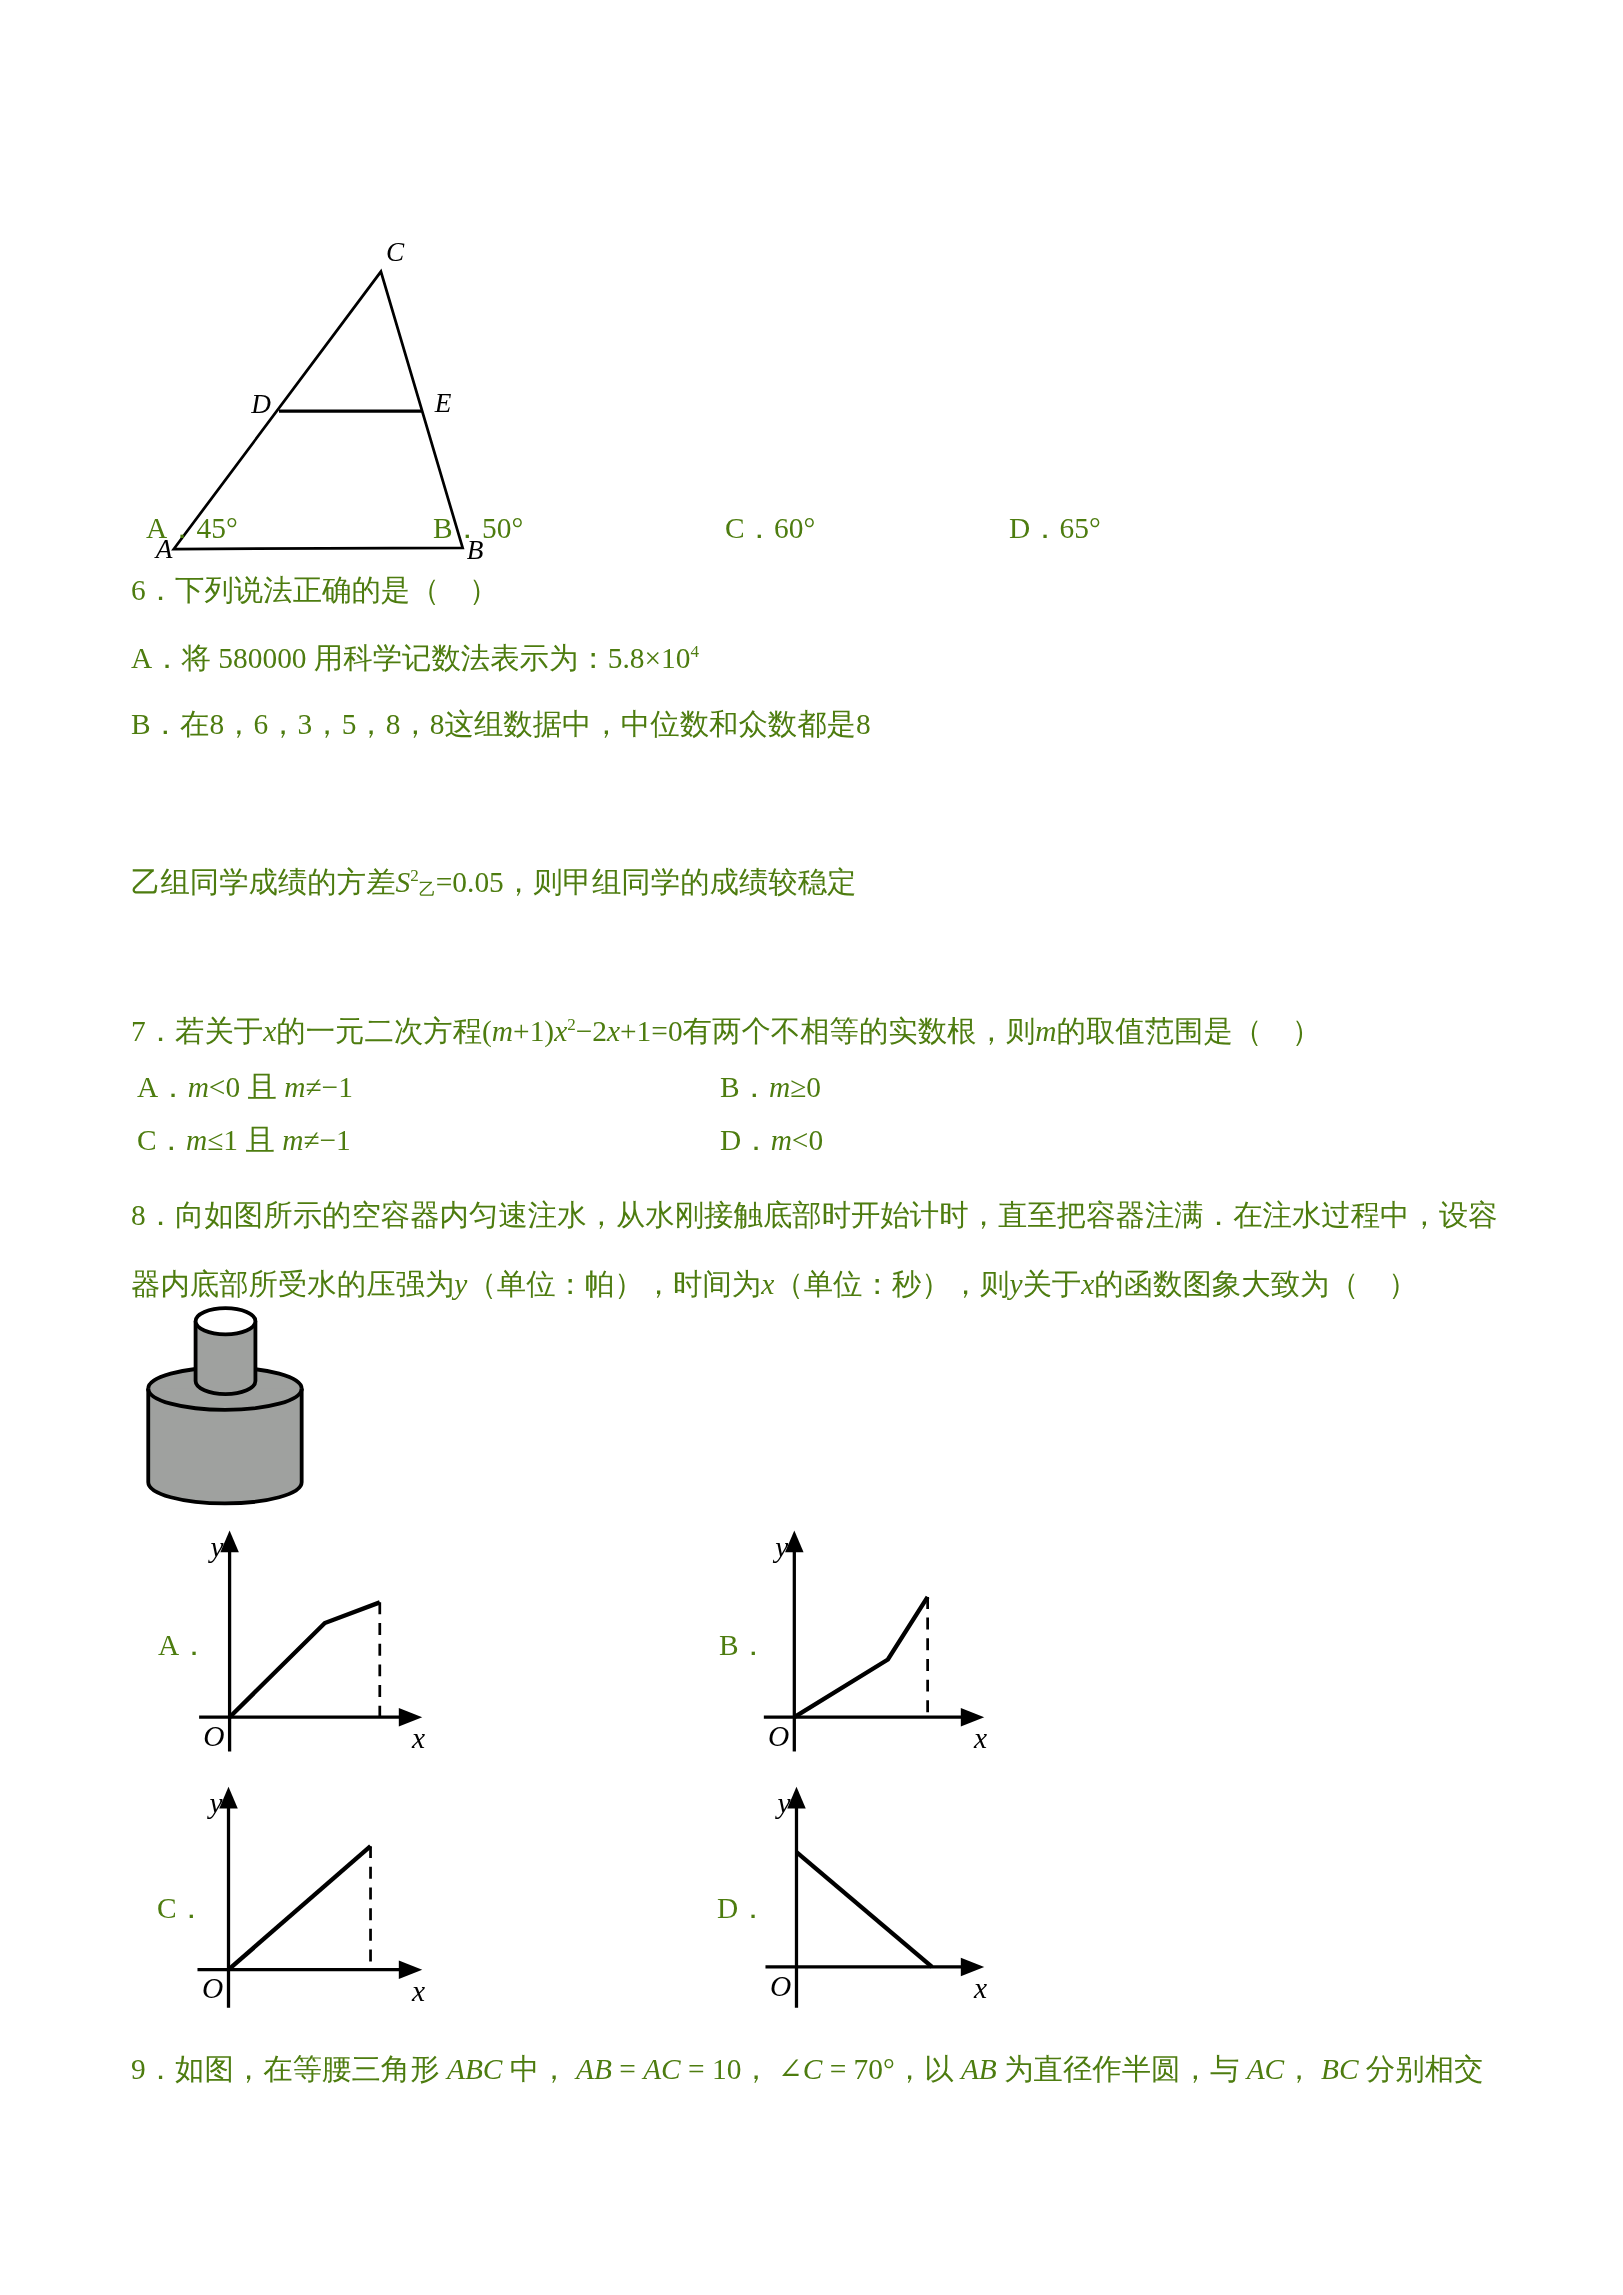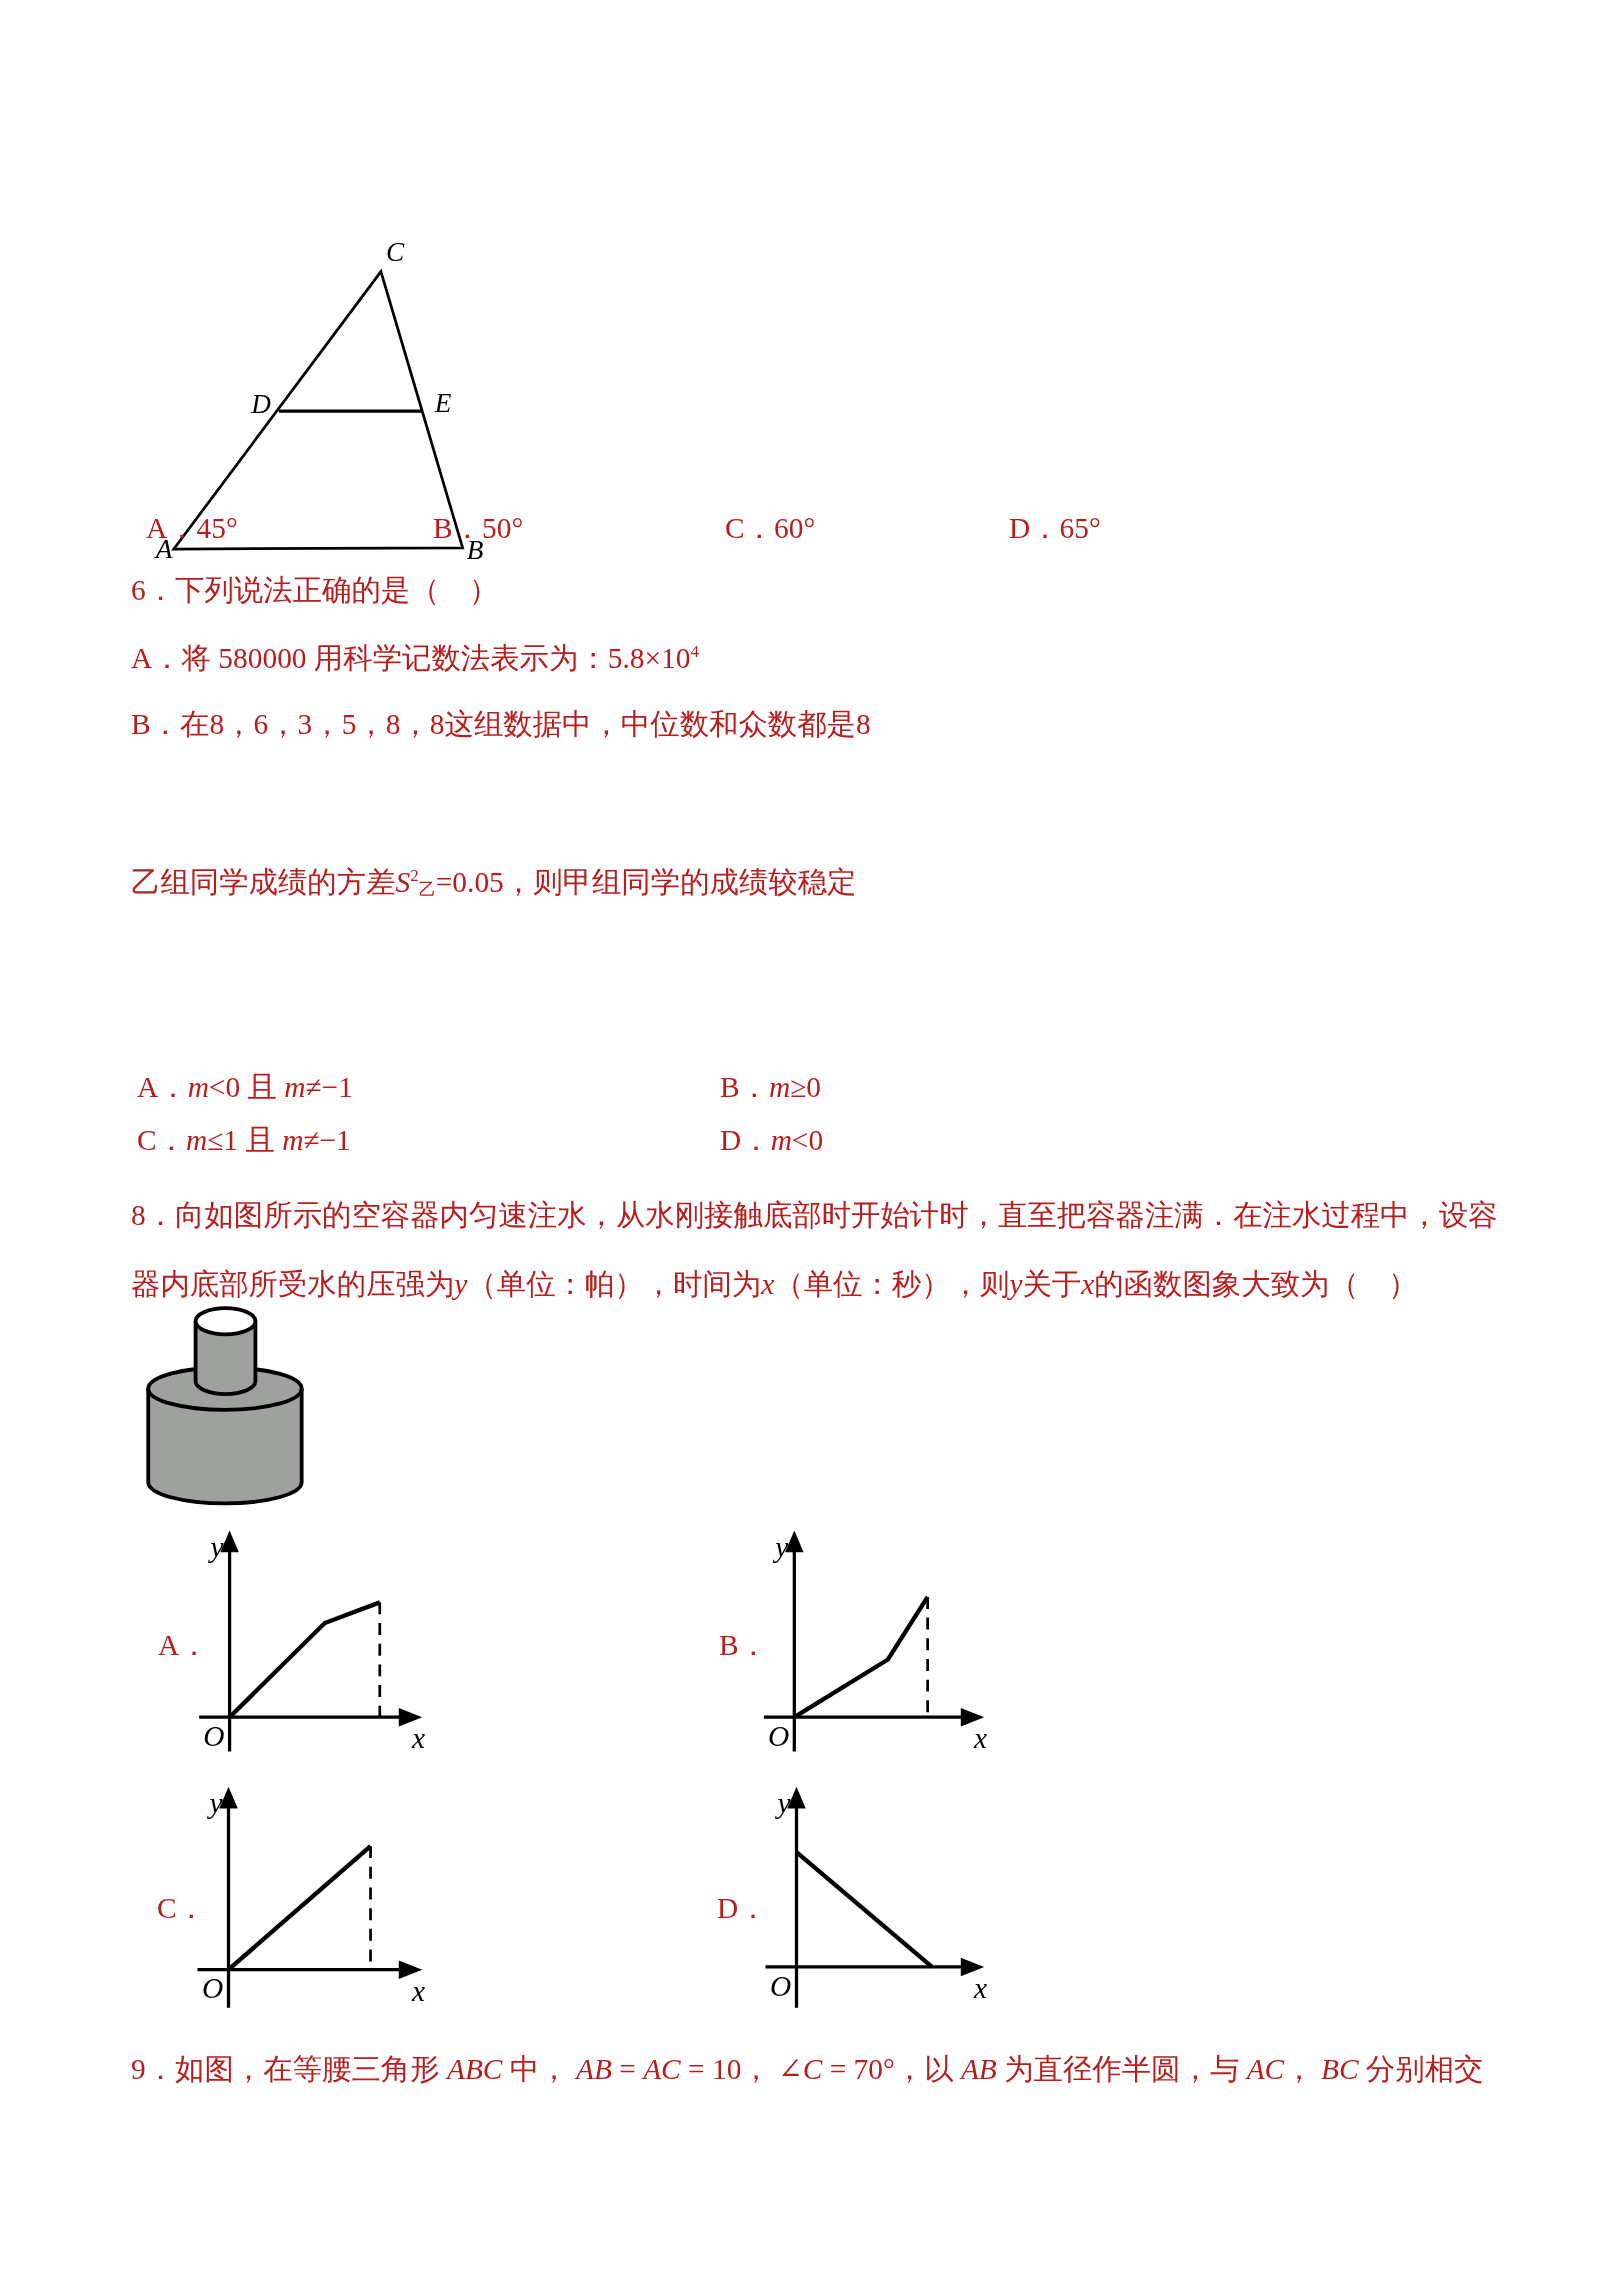--- a/index.html
+++ b/index.html
@@ -1,19 +1,19 @@
 <!DOCTYPE html>
 <html style="font-size:8.7px"><head>
 <meta charset="utf-8">
 <title>Math Exam Page</title>
 <style>
   html,body{margin:0;padding:0;background:#ffffff;}
   .page{position:relative;width:1623px;height:2295px;background:#ffffff;
         font-family:"Liberation Serif","DejaVu Serif",serif;color:#000;overflow:hidden;}
-  .t{position:absolute;font-size:29.4px;line-height:34px;white-space:nowrap;color:#b91c1c;}
+  .t{position:absolute;font-size:29.4px;line-height:34px;white-space:nowrap;color:#4d7c0f;}
   .sup{font-size:0.58em;vertical-align:0.62em;}
   .sub{font-size:0.58em;vertical-align:-0.22em;}
   .i{font-style:italic;font-family:"Liberation Serif","DejaVu Serif",serif;}
   svg{position:absolute;overflow:visible;}
   .figlbl{font-family:"Liberation Serif","DejaVu Serif",serif;font-style:italic;
           font-size:50px;fill:#000;}
   .axlbl{font-family:"Liberation Serif","DejaVu Serif",serif;font-style:italic;
          font-size:54px;fill:#000;}
 </style>
 </head>
@@ -34,20 +34,21 @@
   <div class="t" style="left:146px;top:511px">A．45°</div>
   <div class="t" style="left:433px;top:511px">B．50°</div>
   <div class="t" style="left:725px;top:511px">C．60°</div>
   <div class="t" style="left:1009px;top:511px">D．65°</div>
 
   <div class="t" style="left:131px;top:573px">6．下列说法正确的是（　）</div>
   <div class="t" style="left:131px;top:635px"><span>A．将 580000 用科学记数法表示为：</span><span>5.8×10</span><span class="sup">4</span></div>
   <div class="t" style="left:131px;top:707px">B．在8，6，3，5，8，8这组数据中，中位数和众数都是8</div>
   <div class="t" style="left:131px;top:859px"><span>乙组同学成绩的方差</span><span class="i">S</span><span class="sup">2</span><span class="sub">乙</span><span>=0.05，则甲组同学的成绩较稳定</span></div>
 
+  <div class="t" style="left:131px;top:1008px"><span>7．若关于</span><span class="i">x</span><span>的一元二次方程</span><span>(</span><span class="i">m</span><span>+1)</span><span class="i">x</span><span class="sup">2</span><span>−2</span><span class="i">x</span><span>+1=0</span><span>有两个不相等的实数根，则</span><span class="i">m</span><span>的取值范围是（　）</span></div>
   <div class="t" style="left:137px;top:1070px"><span>A．</span><span class="i">m</span><span>&lt;0 且 </span><span class="i">m</span><span>≠−1</span></div>
   <div class="t" style="left:720px;top:1070px"><span>B．</span><span class="i">m</span><span>≥0</span></div>
   <div class="t" style="left:137px;top:1123px"><span>C．</span><span class="i">m</span><span>≤1 且 </span><span class="i">m</span><span>≠−1</span></div>
   <div class="t" style="left:720px;top:1123px"><span>D．</span><span class="i">m</span><span>&lt;0</span></div>
 
   <div class="t" style="left:131px;top:1198px">8．向如图所示的空容器内匀速注水，从水刚接触底部时开始计时，直至把容器注满．在注水过程中，设容</div>
   <div class="t" style="left:131px;top:1267px"><span>器内底部所受水的压强为</span><span class="i">y</span><span>（单位：帕），时间为</span><span class="i">x</span><span>（单位：秒），则</span><span class="i">y</span><span>关于</span><span class="i">x</span><span>的函数图象大致为（　）</span></div>
 
   <svg style="left:146px;top:1306px" width="159" height="204" viewBox="0 0 292 375">
 

